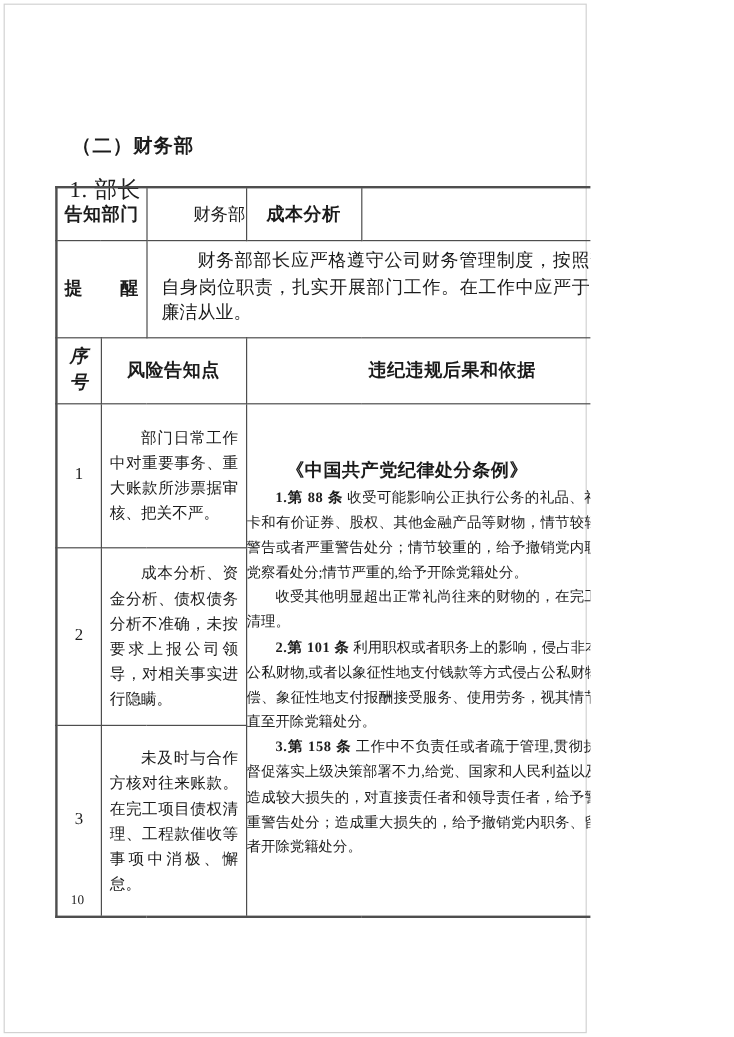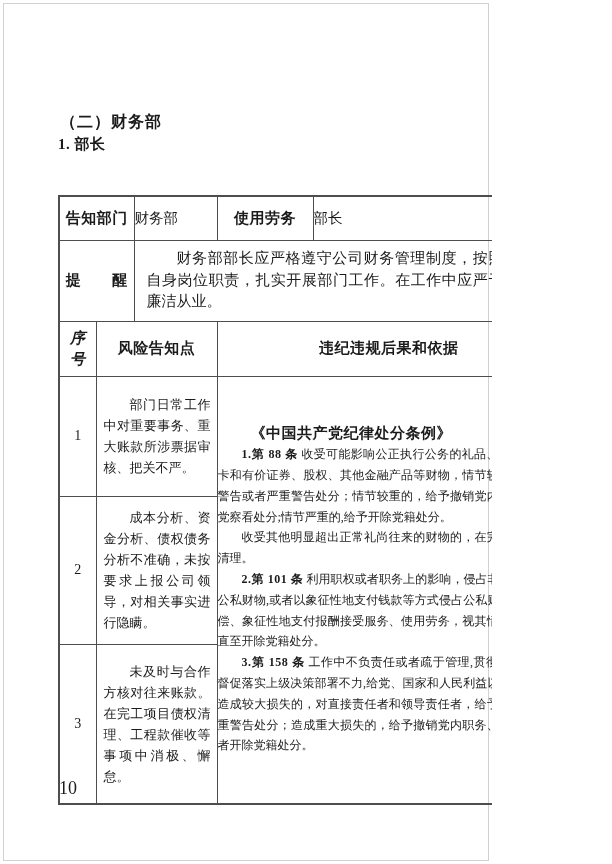--- a/index.html
+++ b/index.html
@@ -14,36 +14,35 @@
   .page-edge {
     position:absolute; inset:3px;
     border:1px solid var(--page_edge,#d2d2d2);
     pointer-events:none;
   }
   .heading {
     position:absolute; left:60px; top:112px;
     font-size:16px; font-weight:bold; letter-spacing:1px;
   }
   .subheading {
-    position:absolute; left:58px; top:135px;
-    font-size:15px; font-weight:bold; letter-spacing:0.5px;
+    position:absolute; left:58px; top:145px;
+    font-size:19px; font-weight:normal; letter-spacing:0.5px;
   }
   table.doc {
-    position:absolute; left:58px; top:155px;
+    position:absolute; left:46px; top:155px;
     width:502px; border-collapse:collapse; table-layout:fixed;
     border:2px solid var(--table_border,#4e4e4e);
-    margin-top:40px;
   }
   table.doc td {
     border:1.5px solid var(--table_border,#4e4e4e);
     padding:0; vertical-align:middle;
     overflow:hidden;
   }
   td.th { font-weight:bold; text-align:center; font-size:15px; letter-spacing:0.5px; }
-  td.val { text-align:left; font-size:14.5px; }
+  td.val { text-align:right; font-size:14.5px; }
   td.reminder-cell { vertical-align:middle; }
   .reminder-p {
     margin:0; padding:2px 10px 2px 12px;
     font-size:15px; line-height:21.5px;
     text-align:justify; text-justify:inter-character;
     text-indent:2em;
   }
   .no-wrap-vert { display:inline-block; width:1.1em; line-height:1.35;font-style:italic; }
   td.num-cell { text-align:center; font-size:14px; }
   td.risk-cell { vertical-align:middle; }
@@ -58,22 +57,22 @@
     margin:0; font-size:15px; font-weight:bold;
     text-indent:2.2em; line-height:20.8px; letter-spacing:0.5px;
   }
   .cons-para {
     margin:0; font-size:12px; line-height:20.8px;
     text-align:justify; text-justify:inter-character;
     text-indent:2em;
   }
   .cons-para b { letter-spacing:0.5px; }
   .page-number {
-    position:absolute; left:59px; top:778px;
-    font-size:18px; font-family:"Liberation Serif","DejaVu Sans",serif;
+    position:absolute; left:59px; top:744px;
+    font-size:11px; font-family:"Liberation Serif","DejaVu Sans",serif;
   }
 </style>
 </head>
 <body>
 
 <div class="page">
   <div class="page-edge"></div>
 
   <div class="heading">（二）财务部</div>
   <div class="subheading">1. 部长</div>
@@ -83,21 +82,21 @@
       <col style="width:37px">
         <col style="width:38px">
         <col style="width:83px">
       <col style="width:96px">
         <col style="width:248px">
     </colgroup>
     <tbody>
       <tr style="height:44px">
         <td class="th" colspan="2">告知部门</td>
         <td class="val">财务部</td>
-        <td class="th">使用劳务</td>
+        <td class="th">成本分析</td>
         <td class="val">部长</td>
       </tr>
       <tr style="height:81px">
         <td class="th" colspan="2">提　　醒</td>
         <td class="reminder-cell" colspan="3">
           <p class="reminder-p">财务部部长应严格遵守公司财务管理制度，按照部门及自身岗位职责，扎实开展部门工作。在工作中应严于自律，廉洁从业。</p>
         </td>
       </tr>
       <tr style="height:55px">
         <td class="th">

